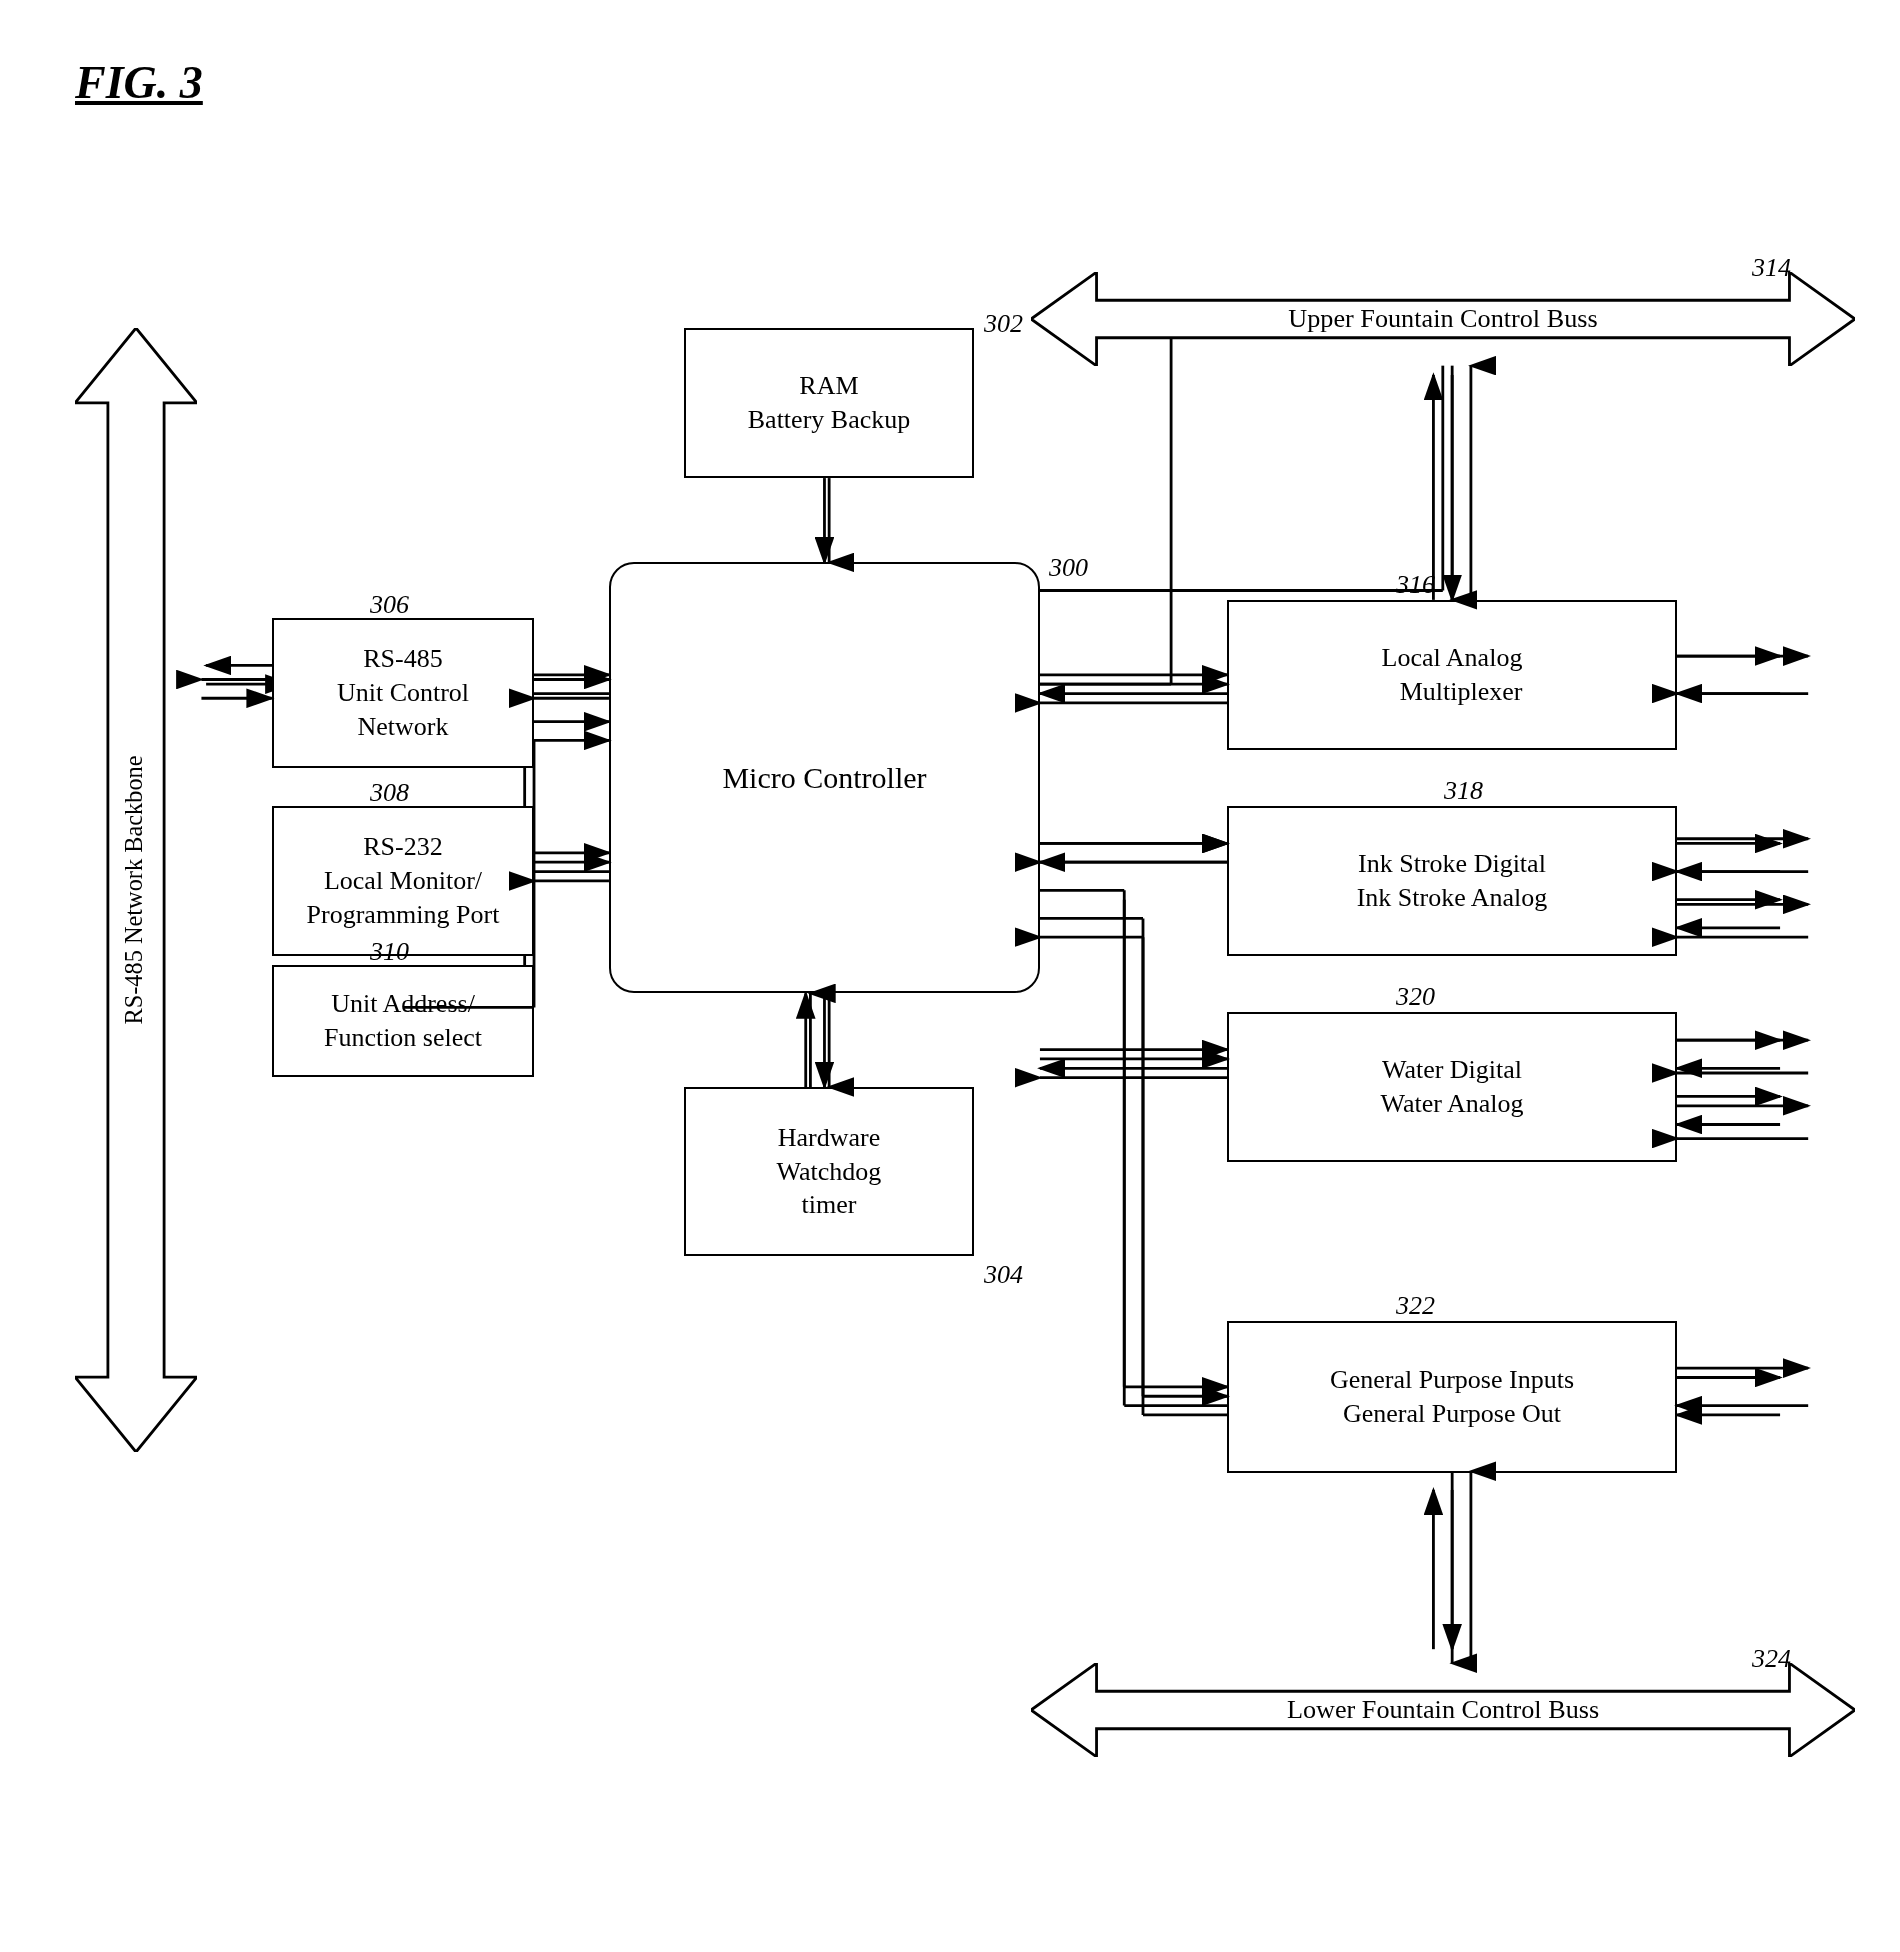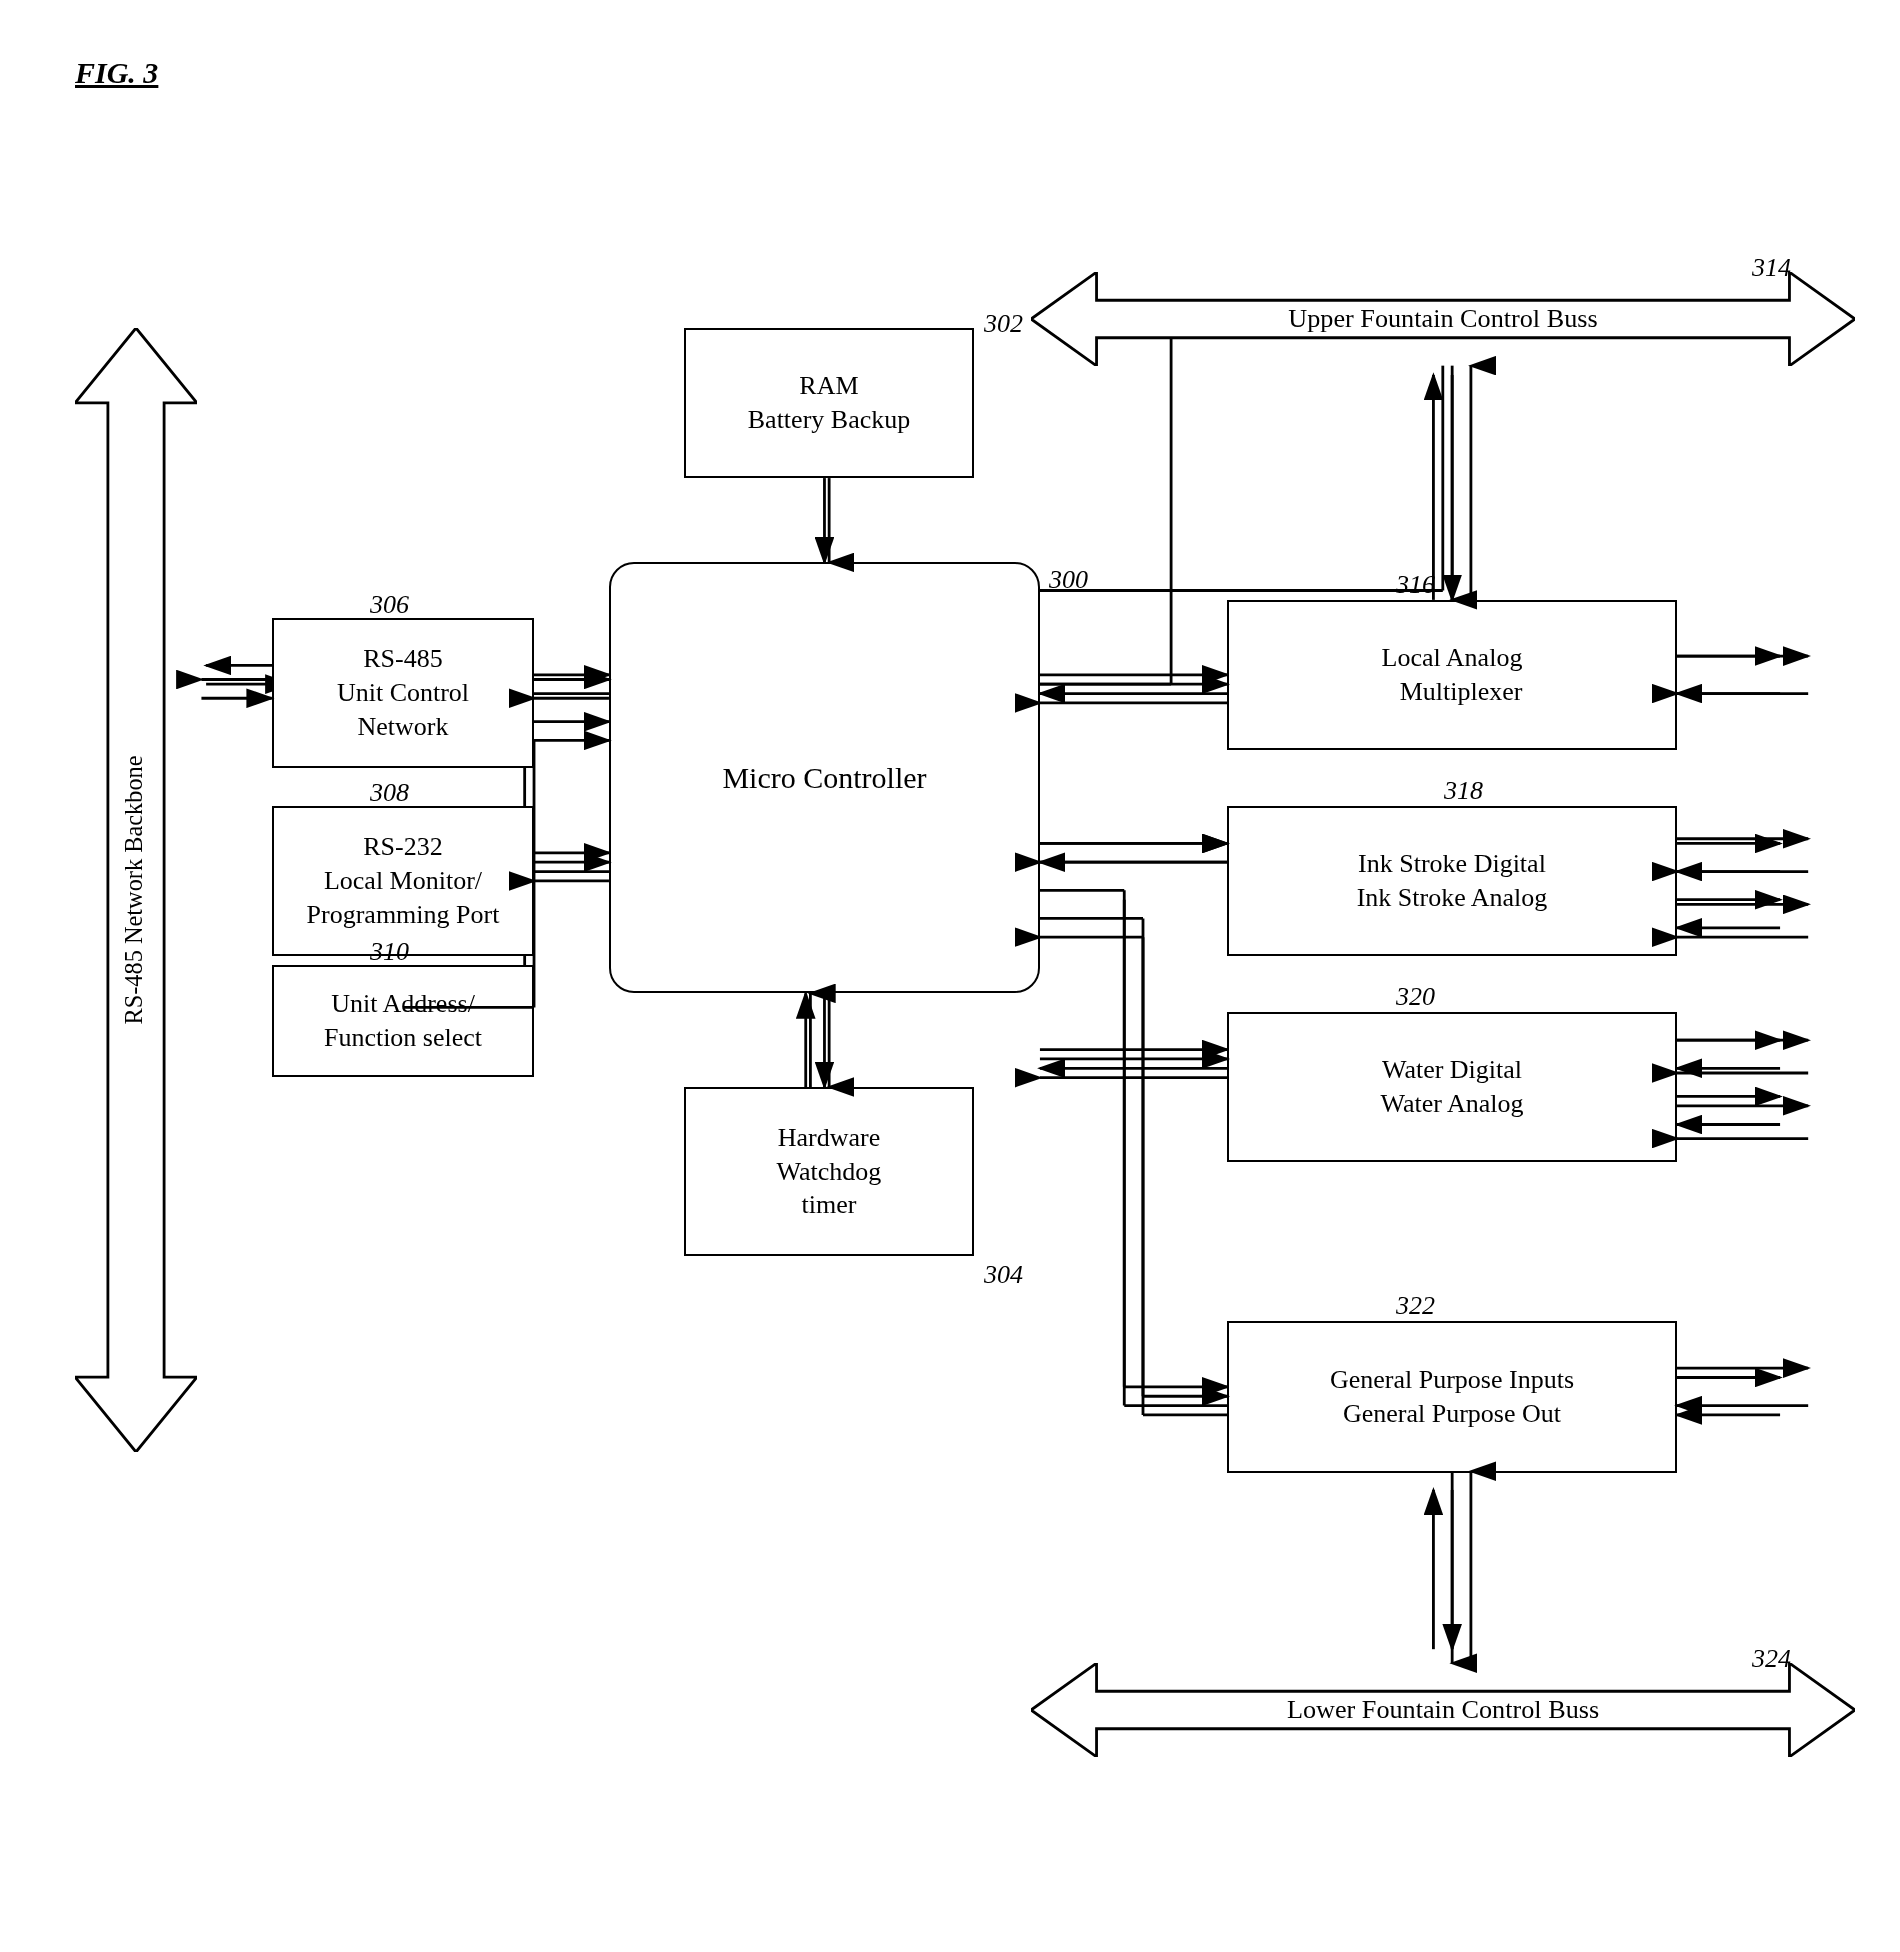--- a/index.html
+++ b/index.html
@@ -8,21 +8,21 @@
       font-family: 'Times New Roman', Times, serif;
       width: 1900px;
       height: 1953px;
       position: relative;
       overflow: hidden;
     }
     .fig-label {
       position: absolute;
       top: 56px;
       left: 75px;
-      font-size: 30px;
+      font-size: 46px;
       font-weight: bold;
       font-style: italic;
       text-decoration: underline;
     }
     
     .box {
       position: absolute;
       border: 2.8px solid #000;
       background: #fff;
       display: flex;
@@ -160,21 +160,21 @@
 <div class="ref" style="left: 984px; top: 309px;">302</div>
 
 <div class="box" style="
   left: 609px; top: 562px; width: 431px; height: 431px;
   font-size: 30px;
   border-radius: 25px;
 ">
     <span>Micro
 Controller</span>
   </div>
-<div class="ref" style="left: 1049px; top: 565px;">300</div>
+<div class="ref" style="left: 1049px; top: 553px;">300</div>
 
 <div class="box" style="
   left: 684px; top: 1087px; width: 290px; height: 169px;
   white-space: pre-line;
 "><span>Hardware
 Watchdog
 timer</span></div>
 <div class="ref" style="left: 984px; top: 1260px;">304</div>
 
 <div class="box" style="

